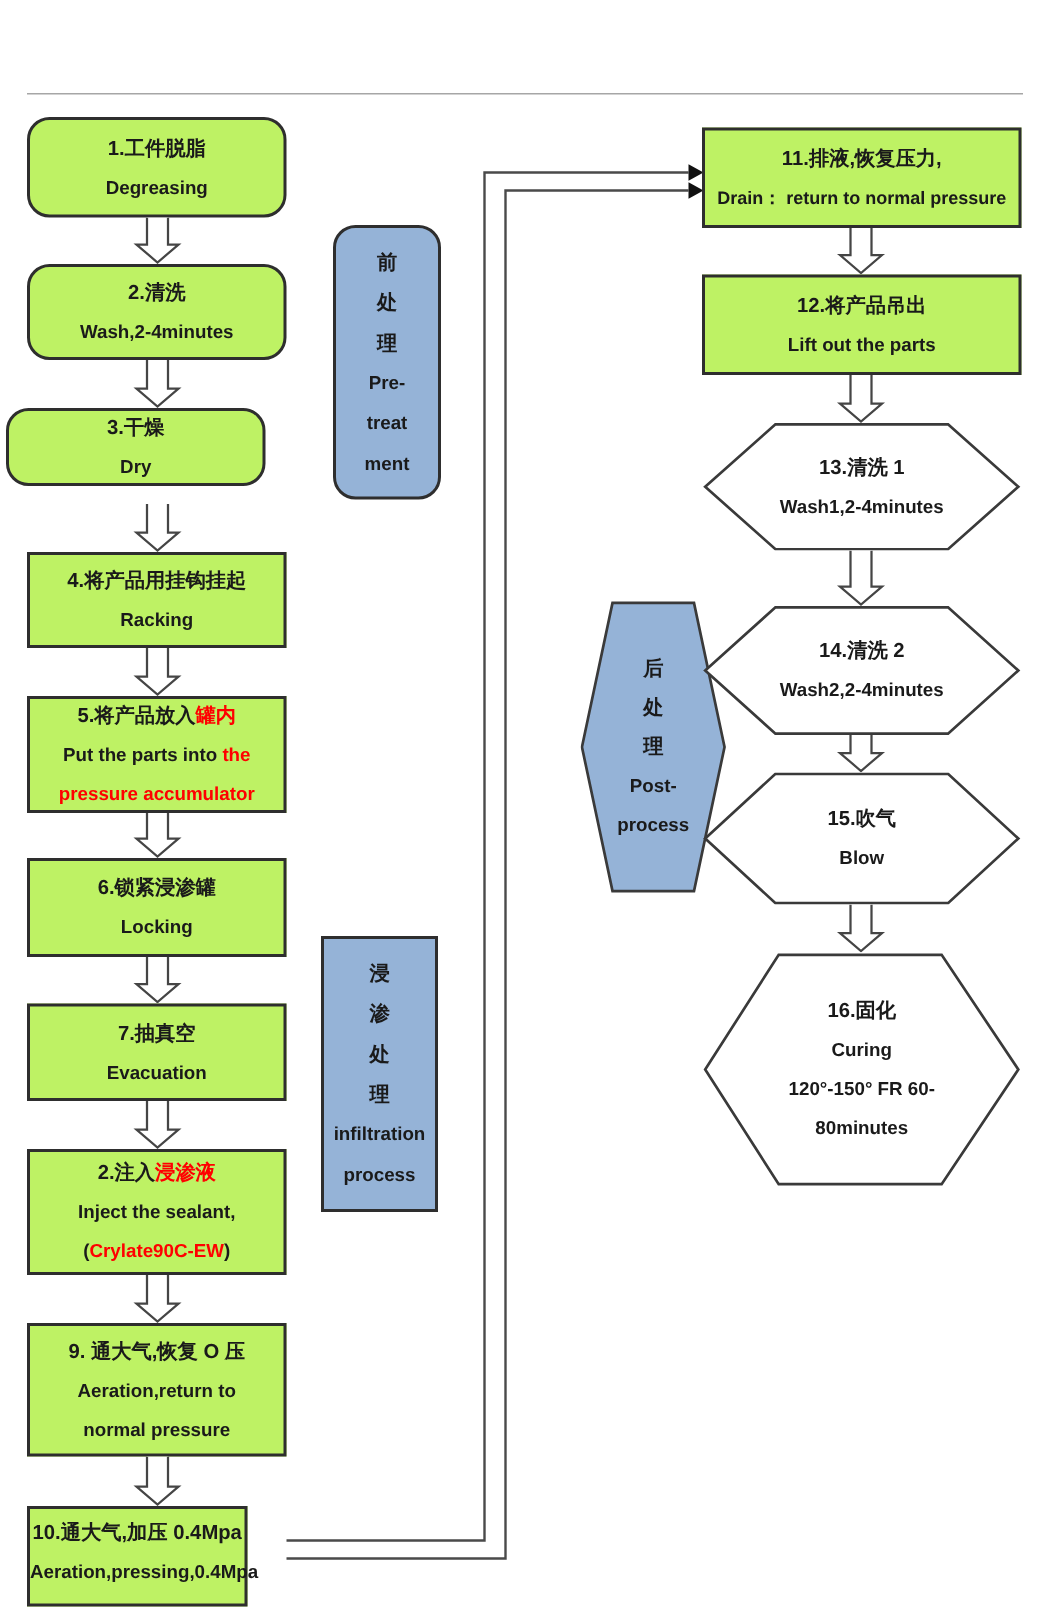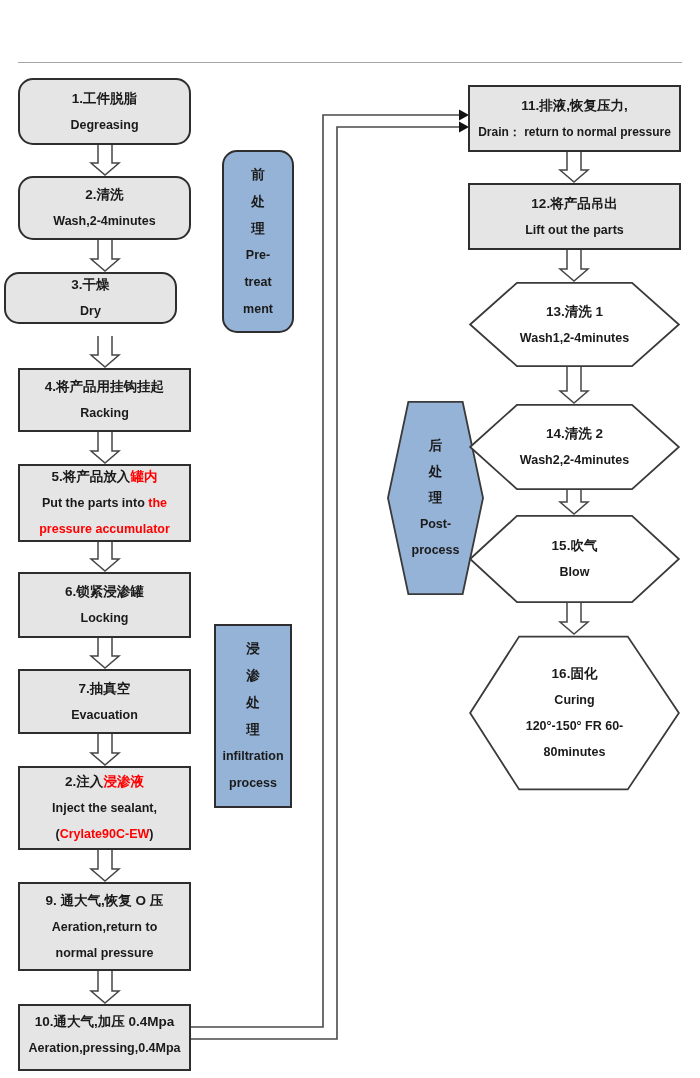--- a/index.html
+++ b/index.html
@@ -1,21 +1,21 @@
 <!DOCTYPE html>
 <html><head>
 <meta charset="utf-8">
 <style>
   :root{ --blue:#95b3d7; --ink:#1a1a1a; --line:#454545; }
   html,body{margin:0;padding:0;background:#fff;}
   body{font-family:"Liberation Sans","DejaVu Sans",sans-serif;color:var(--ink);}
   .page{position:relative;width:700px;height:1078px;background:#fff;overflow:hidden;}
   .title{position:absolute;top:8px;left:0;width:100%;text-align:center;font-size:20px;font-weight:bold;letter-spacing:.2px;}
   .divider{position:absolute;height:1px;background:#a6a6a6;}
-  .node{position:absolute;background:#e5e5e5;border:2px solid #2e2e2e;box-sizing:border-box;
+  .node{position:absolute;background:#bef264;border:2px solid #2e2e2e;box-sizing:border-box;
         display:flex;flex-direction:column;justify-content:center;text-align:center;font-weight:bold;}
   .round{border-radius:15px;}
   .stage{background:var(--blue);}
   .ln{line-height:26px;font-size:12.5px;white-space:nowrap;}
   .cjk{font-size:13.5px;}
   .sm{font-size:12px;}
   .stage .ln{line-height:27px;}
   .hex{position:absolute;}
   .hex svg.shape{position:absolute;left:0;top:0;width:100%;height:100%;}
   .hex polygon{fill:#fff;stroke:#3a3a3a;stroke-width:1.8;}
@@ -110,21 +110,21 @@
 
   <div class="node" style="left:18px;top:882px;width:173px;height:89px">
     <div class="ln cjk">9. 通大气,恢复 O 压</div>
     <div class="ln">Aeration,return to</div>
     <div class="ln">normal pressure</div>
   </div>
   <svg class="arr" style="left:88px;top:971px" width="34" height="33">
       <path d="M10 0 V20 H3 L17 32 L31 20 H24 V0"></path>
     </svg>
 
-  <div class="node" style="left:18px;top:1004px;width:173px;height:67px;justify-content:flex-start;padding-top:3px">
+  <div class="node" style="left:18px;top:1004px;width:147px;height:67px;justify-content:flex-start;padding-top:3px">
     <div class="ln cjk">10.通大气,加压 0.4Mpa</div>
     <div class="ln">Aeration,pressing,0.4Mpa</div>
   </div>
 
   <div class="node stage round" style="left:222px;top:150px;width:72px;height:183px">
     <div class="ln cjk">前</div>
     <div class="ln cjk">处</div>
     <div class="ln cjk">理</div>
     <div class="ln">Pre-</div>
     <div class="ln">treat</div>

